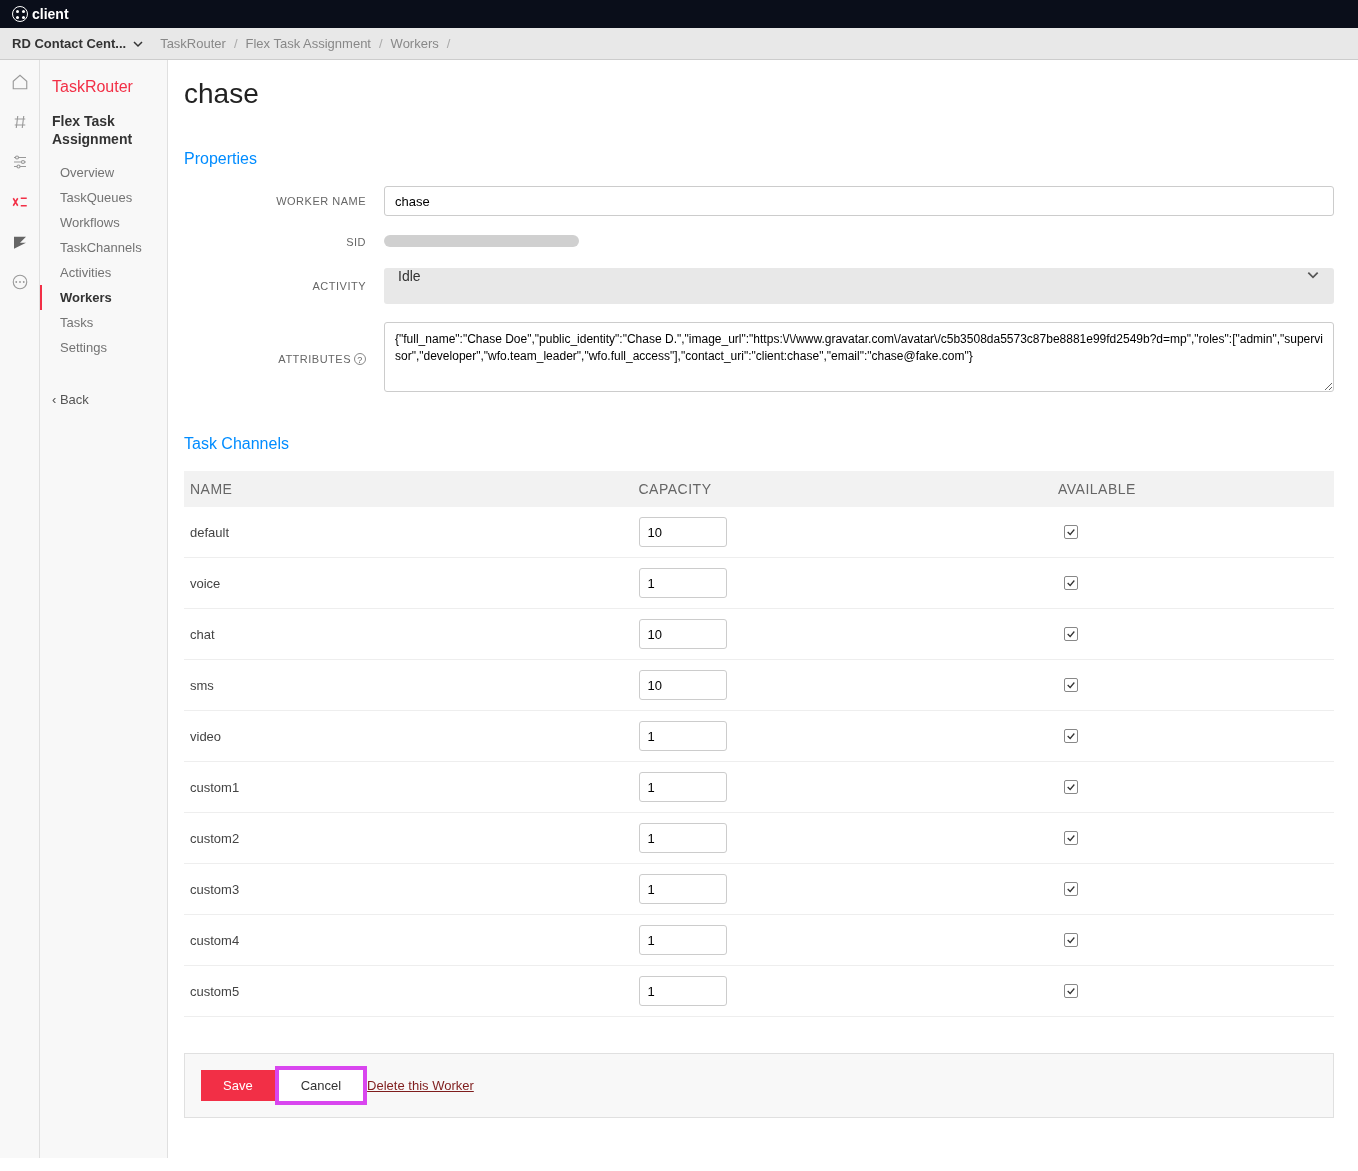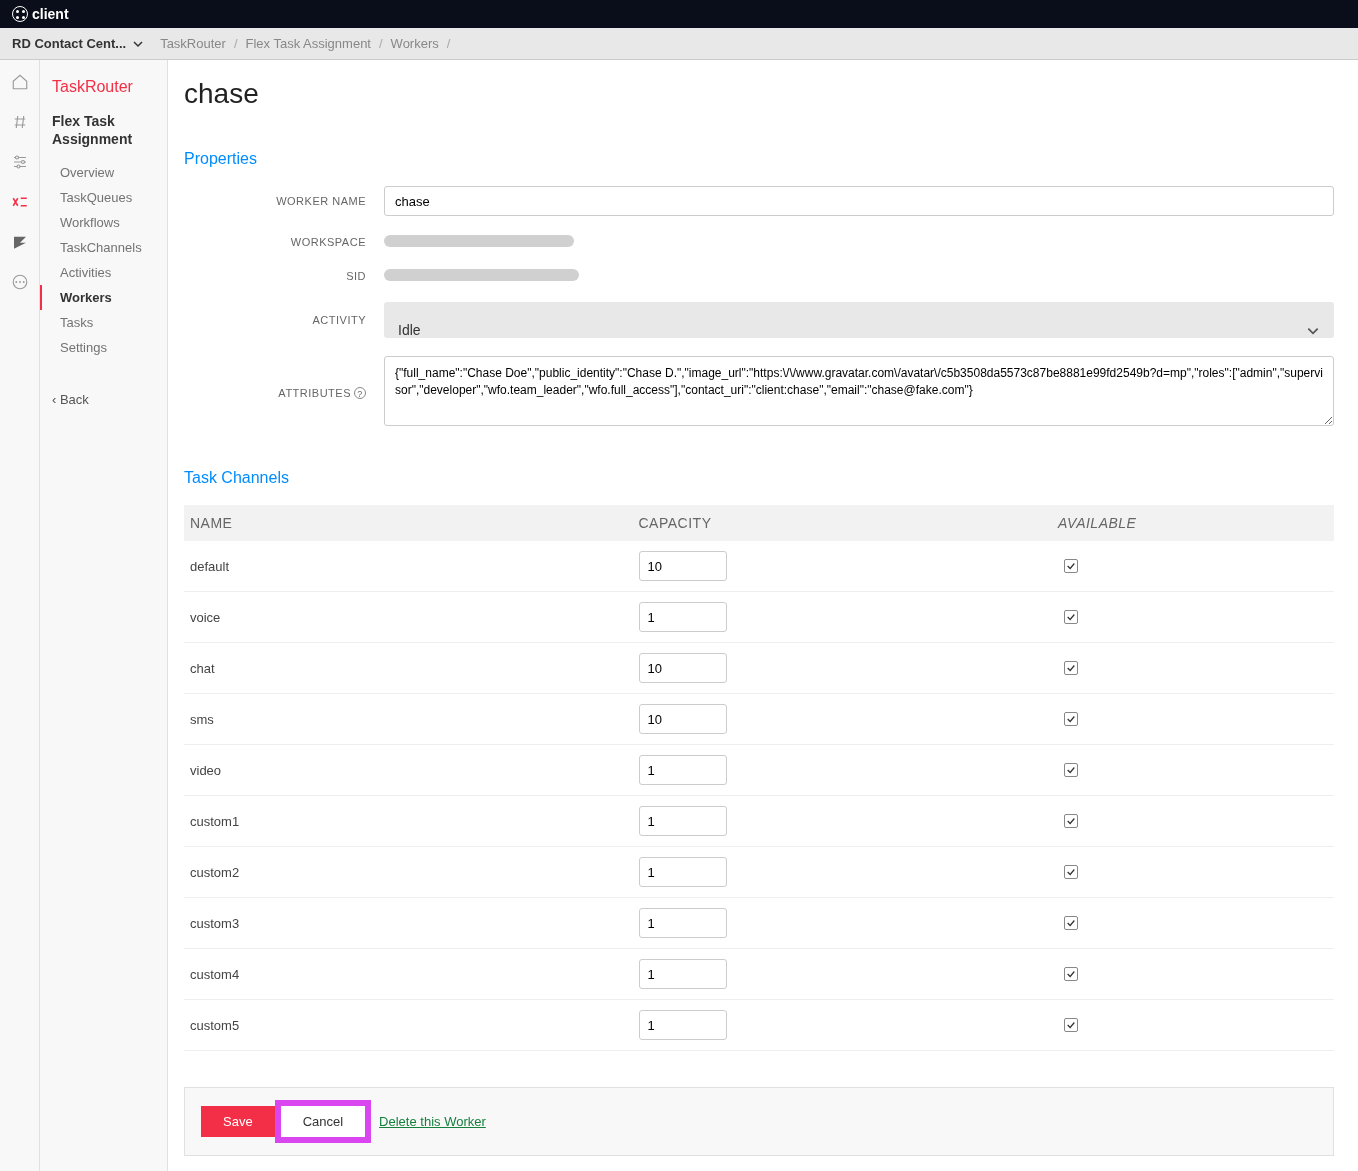--- a/index.html
+++ b/index.html
@@ -35,37 +35,37 @@
 .main { flex: 1; padding: 18px 24px 40px 16px; min-width: 0; }
 .page-title { font-size: 28px; font-weight: 400; color: #222; margin-bottom: 18px; }
 .section-header { font-size: 16px; color: #008cff; font-weight: 400; margin-bottom: 18px; margin-top: 40px; }
 
 .form-row { display: flex; align-items: center; margin-bottom: 18px; }
 .form-row .label { width: 200px; text-align: right; font-size: 11px; letter-spacing: 0.5px; color: #666; padding-right: 18px; }
 .form-row .label .help { display: inline-block; width: 12px; height: 12px; border: 1px solid #888; border-radius: 50%; font-size: 9px; line-height: 12px; text-align: center; margin-left: 3px; }
 .form-row .field { flex: 1; }
 .text-input { width: 100%; height: 30px; border: 1px solid #ccc; border-radius: 3px; padding: 0 10px; font-size: 13px; }
 .redacted { display: inline-block; height: 12px; background: #d0d0d0; border-radius: 6px; }
-.select-wrap { position: relative; background: #e8e8e8; border-radius: 3px; height: 36px; display: flex; align-items: flex-end; padding: 0 14px; cursor: pointer; }
+.select-wrap { position: relative; background: #e8e8e8; border-radius: 3px; height: 36px; display: flex; align-items: flex-start; padding: 0 14px; cursor: pointer; }
 .select-wrap .chev { position: absolute; right: 14px; }
 .textarea { width: 100%; min-height: 70px; border: 1px solid #ccc; border-radius: 3px; padding: 8px 10px; font-size: 12px; font-family: inherit; resize: both; line-height: 1.4; word-break: break-all; }
 
 .channels-section { margin-top: 28px; }
 .channels-table { width: 100%; border-collapse: collapse; }
 .channels-table thead th { background: #f2f2f2; font-size: 14px; letter-spacing: 0.5px; color: #666; font-weight: 400; text-align: left; padding: 10px 6px; }
-.channels-table thead th:last-child { text-align: left; padding-left: 0; font-style: italic; }
+.channels-table thead th:last-child { text-align: left; padding-left: 0; }
 .channels-table tbody td { padding: 10px 6px; border-bottom: 1px solid #eee; font-size: 13px; color: #444; vertical-align: middle; height: 49px; }
 .capacity-input { width: 88px; height: 30px; border: 1px solid #ccc; border-radius: 3px; padding: 0 8px; font-size: 13px; }
 .chk { width: 14px; height: 14px; border: 1px solid #888; border-radius: 2px; display: inline-flex; align-items: center; justify-content: center; cursor: pointer; }
 .chk svg { width: 10px; height: 10px; }
 
 .footer-bar { margin-top: 36px; background: #f8f8f8; border: 1px solid #e0e0e0; padding: 12px 16px; display: flex; align-items: center; }
 .btn-save { background: #f22f46; color: #fff; border: none; padding: 8px 22px; font-size: 13px; cursor: pointer; }
-.btn-cancel { background: #fff; color: #333; border: 6px solid #d946ef; padding: 8px 22px; font-size: 13px; cursor: pointer; }
-.delete-link { font-size: 13px; color: #15803d; text-decoration: underline; cursor: pointer; margin-left: 8px; }
+.btn-cancel { background: #fff; color: #333; border: 4px solid #d946ef; padding: 8px 22px; font-size: 13px; cursor: pointer; }
+.delete-link { font-size: 13px; color: #7f1d1d; text-decoration: underline; cursor: pointer; }
 
 svg { display: block; }
 </style>
 </head>
 <body>
 
 <div class="topbar">
   <div class="logo">
     <span class="logo-icon"></span>
     <span>client</span>
@@ -146,24 +146,20 @@
 
   <div class="main">
     <h1 class="page-title">chase</h1>
     <div class="section-header">Properties</div>
 
     <div class="form-row">
       <div class="label">WORKER NAME</div>
       <div class="field"><input class="text-input" value="chase" style=""></div>
     </div>
 
-    <div class="form-row">
-      <div class="label">WORKSPACE</div>
-      <div class="field"><span class="redacted" style="width:190px"></span></div>
-    </div>
 
     <div class="form-row">
       <div class="label">SID</div>
       <div class="field"><span class="redacted" style="width:195px"></span></div>
     </div>
 
     <div class="form-row">
       <div class="label">ACTIVITY</div>
       <div class="field">
         <div class="select-wrap">

